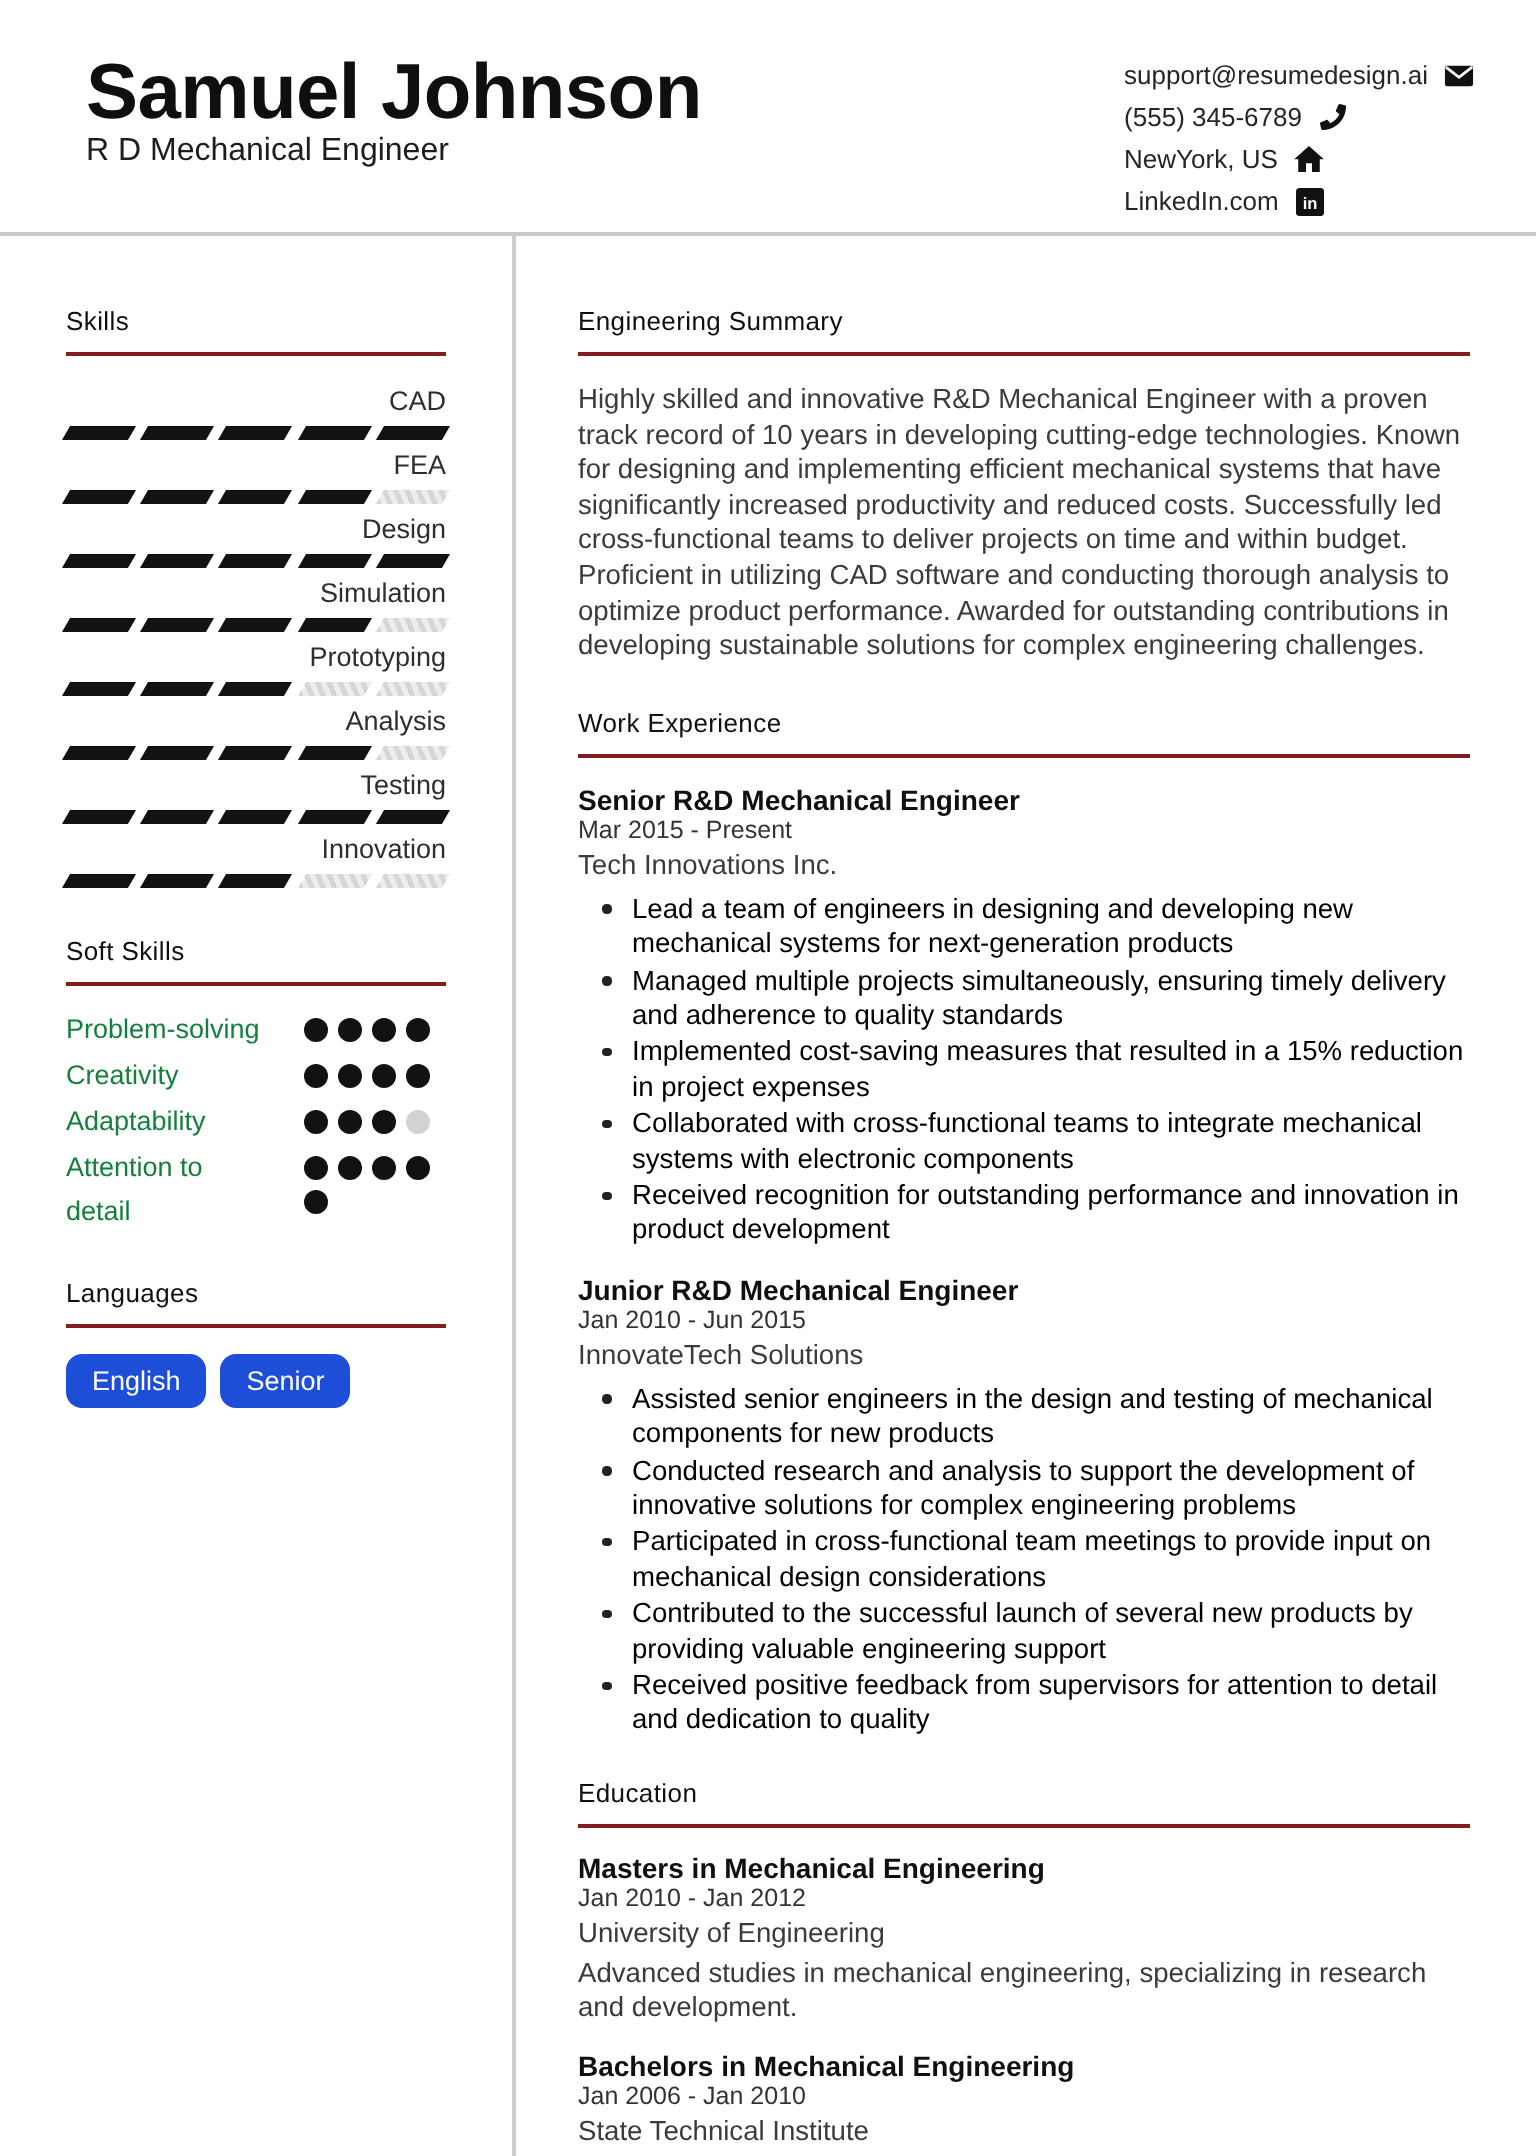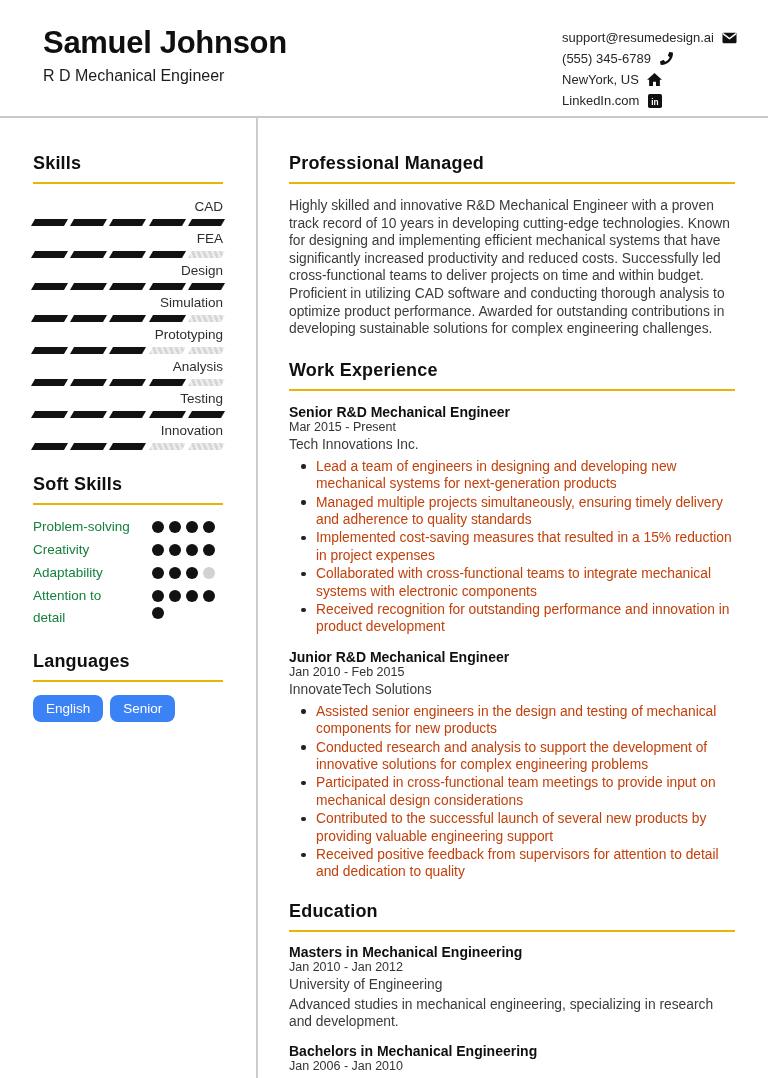--- a/index.html
+++ b/index.html
@@ -3,33 +3,33 @@
 <meta charset="utf-8">
 <style>
   * { margin:0; padding:0; box-sizing:border-box; }
   html,body { background:#fff; }
   body {
     width:768px; height:1078px; position:relative; overflow:hidden;
     font-family:"Liberation Sans", sans-serif; color:#111;
   }
   
   .header { height:118px; border-bottom:2px solid #c9c9c9; position:relative; }
-  .name { position:absolute; left:43px; top:25px; font-size:31px; font-weight:700; color:#0f0f0f; letter-spacing:-0.3px; }
+  .name { position:absolute; left:43px; top:25px; font-size:39px; font-weight:700; color:#0f0f0f; letter-spacing:-0.3px; }
   .sub-title { position:absolute; left:43px; top:67px; font-size:16px; color:#1d1d1d; }
   .contact { position:absolute; top:27px; right:31px; }
   .contact-row { display:flex; align-items:center; gap:8px; height:21px; font-size:13px; color:#262626; }
   .contact-icon { width:15px; height:15px; display:flex; align-items:center; justify-content:center; }
   .contact-icon svg { display:block; }
   
   .columns { display:flex; height:960px; }
   .sidebar { width:258px; border-right:2px solid #ccc; padding:0 33px; flex-shrink:0; }
   .main { flex:1; padding:0 33px 0 31px; }
   .section-heading {
-    font-size:18px; font-weight:700; color:#101010; letter-spacing:0.2px;
-    padding-bottom:8px; border-bottom:2px solid #eab308;
+    font-size:13px; font-weight:400; color:#101010; letter-spacing:0.2px;
+    padding-bottom:8px; border-bottom:2px solid #7f1d1d;
   }
   
   .skills-heading { margin-top:35px; }
   .skills-list { margin-top:14px; }
   .skill { margin-bottom:4px;text-align:right; }
   .skill-label { font-size:13.5px; color:#2e2e2e; line-height:17px; margin-bottom:4px; }
   .skill-bar { display:flex; gap:6px; height:7px; margin-bottom:4px; }
   .seg { flex:1; transform:skewX(-30deg); }
   .seg.filled { background:#121212; }
   .seg.empty { background:repeating-linear-gradient(45deg,#d6d6d6 0 2px,#ededed 2px 4px); }
@@ -38,34 +38,34 @@
   .soft-list { margin-top:11px; }
   .soft-row { display:flex; margin-bottom:1px; }
   .soft-label { width:104px; margin-right:15px; font-size:13.5px; color:#15803d; line-height:22px; }
   .soft-dots { width:64px; display:flex; flex-wrap:wrap; gap:5px; align-content:flex-start; padding-top:5px; }
   .dot { width:12px; height:12px; border-radius:50%; }
   .dot.filled { background:#121212; }
   .dot.empty { background:#d2d2d2; }
   
   .lang-heading { margin-top:22px; }
   .lang-list { margin-top:13px; display:flex; gap:7px; }
-  .pill { background:#3b82f6; color:#fff; font-size:13.5px; padding:6px 13px; border-radius:8px; }
+  .pill { background:#1d4ed8; color:#fff; font-size:13.5px; padding:6px 13px; border-radius:8px; }
   
   .summary-heading { margin-top:35px; }
   .summary-text { margin-top:13px; font-size:13.8px; line-height:17.6px; color:#3b3b3b; }
   .we-heading { margin-top:22px; }
   .job { margin-top:13px; }
   .entry-head { display:flex; justify-content:space-between; align-items:baseline;flex-direction:column; }
   .entry-title { font-size:14px; font-weight:700; color:#101010; }
   .entry-date { font-size:12.5px; color:#333; white-space:nowrap;text-align:center; }
   .entry-sub { font-size:13.8px; color:#3b3b3b; margin-top:3px; }
   ul.bullets { list-style:none; margin-top:6px; padding-left:12px; }
   ul.bullets li {
     position:relative; padding-left:15px; font-size:13.8px; line-height:17.4px;
-    color:#c2410c; margin-bottom:1px;
+    color:#000000; margin-bottom:1px;
   }
   ul.bullets li::before {
     content:''; position:absolute; left:0; top:6.5px; width:4.5px; height:4.5px;
     border-radius:50%; background:#222;
   }
   .edu-heading { margin-top:20px; }
   .edu { margin-top:12px; }
   .edu-desc { margin-top:4px; font-size:13.8px; line-height:17.6px; color:#3b3b3b; }
 </style>
 </head>
@@ -240,21 +240,21 @@
       </div>
 
     <div class="section-heading lang-heading">Languages</div>
     <div class="lang-list">
         <div class="pill">English</div>
         <div class="pill">Senior</div>
       </div>
   </div>
 
   <div class="main">
-    <div class="section-heading summary-heading">Professional Managed</div>
+    <div class="section-heading summary-heading">Engineering Summary</div>
     <p class="summary-text">Highly skilled and innovative R&amp;D Mechanical Engineer with a proven track record of 10 years in developing cutting-edge technologies. Known for designing and implementing efficient mechanical systems that have significantly increased productivity and reduced costs. Successfully led cross-functional teams to deliver projects on time and within budget. Proficient in utilizing CAD software and conducting thorough analysis to optimize product performance. Awarded for outstanding contributions in developing sustainable solutions for complex engineering challenges.</p>
 
     <div class="section-heading we-heading">Work Experience</div>
     <div id="jobs">
         <div class="job">
           <div class="entry-head">
             <div class="entry-title">Senior R&amp;D Mechanical Engineer</div>
             <div class="entry-date">Mar 2015 - Present</div>
           </div>
           <div class="entry-sub">Tech Innovations Inc.</div>
@@ -262,21 +262,21 @@
             <li>Lead a team of engineers in designing and developing new mechanical systems for next-generation products</li>
             <li>Managed multiple projects simultaneously, ensuring timely delivery and adherence to quality standards</li>
             <li>Implemented cost-saving measures that resulted in a 15% reduction in project expenses</li>
             <li>Collaborated with cross-functional teams to integrate mechanical systems with electronic components</li>
             <li>Received recognition for outstanding performance and innovation in product development</li>
           </ul>
         </div>
         <div class="job">
           <div class="entry-head">
             <div class="entry-title">Junior R&amp;D Mechanical Engineer</div>
-            <div class="entry-date">Jan 2010 - Feb 2015</div>
+            <div class="entry-date">Jan 2010 - Jun 2015</div>
           </div>
           <div class="entry-sub">InnovateTech Solutions</div>
           <ul class="bullets">
             <li>Assisted senior engineers in the design and testing of mechanical components for new products</li>
             <li>Conducted research and analysis to support the development of innovative solutions for complex engineering problems</li>
             <li>Participated in cross-functional team meetings to provide input on mechanical design considerations</li>
             <li>Contributed to the successful launch of several new products by providing valuable engineering support</li>
             <li>Received positive feedback from supervisors for attention to detail and dedication to quality</li>
           </ul>
         </div>
@@ -290,16 +290,17 @@
             <div class="entry-date">Jan 2010 - Jan 2012</div>
           </div>
           <div class="entry-sub">University of Engineering</div>
           <div class="edu-desc">Advanced studies in mechanical engineering, specializing in research and development.</div>
         </div>
         <div class="edu">
           <div class="entry-head">
             <div class="entry-title">Bachelors in Mechanical Engineering</div>
             <div class="entry-date">Jan 2006 - Jan 2010</div>
           </div>
+          <div class="entry-sub">State Technical Institute</div>
         </div>
       </div>
   </div>
 </div>
 
 </body></html>

